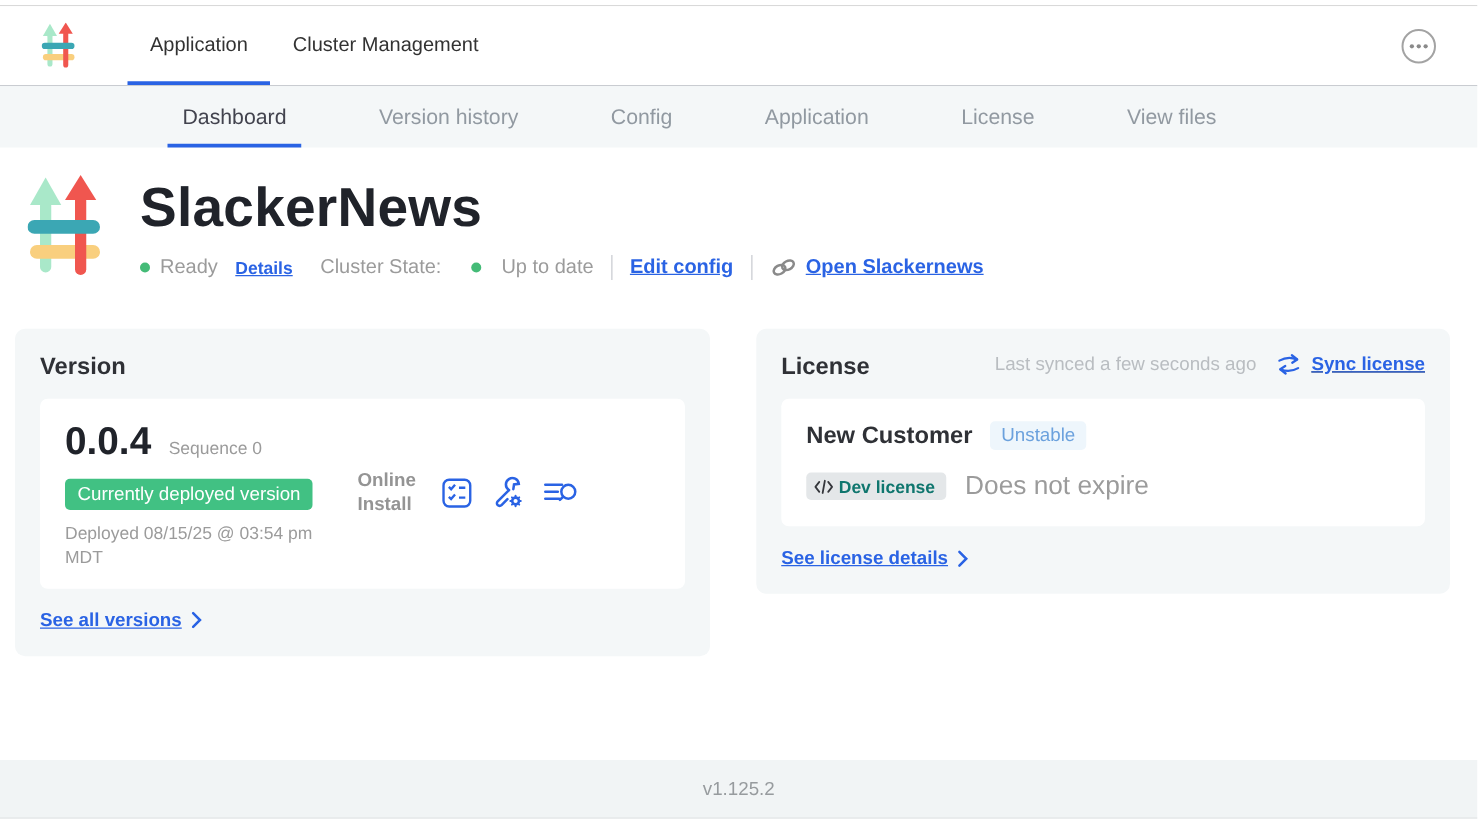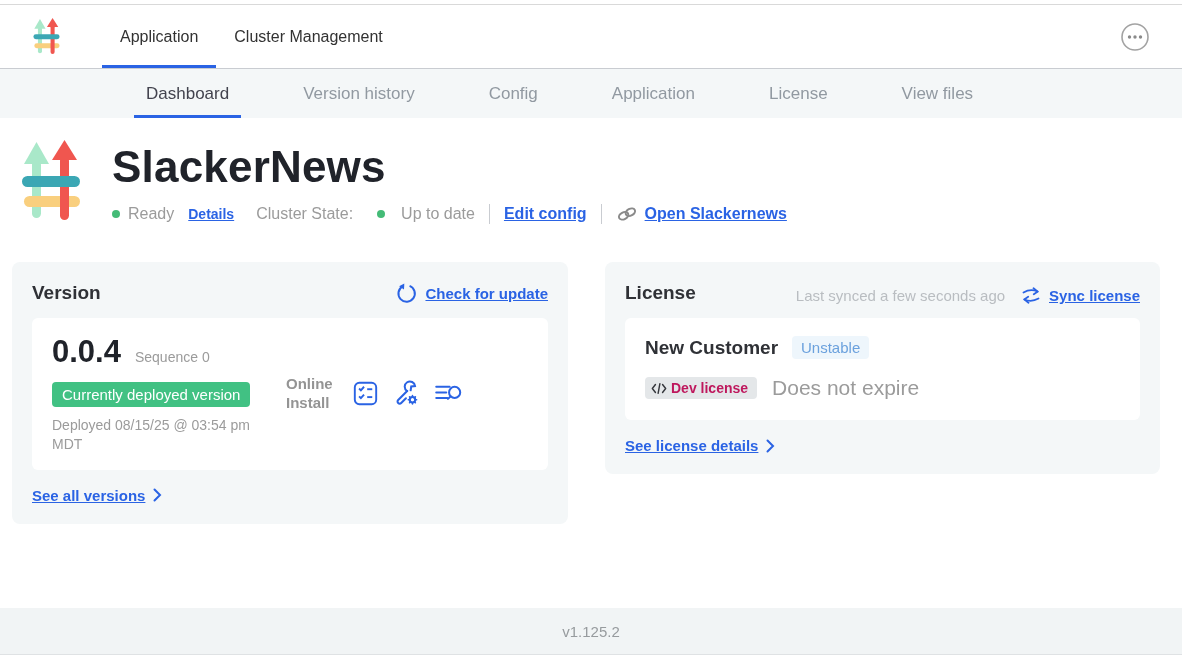--- a/index.html
+++ b/index.html
@@ -38,21 +38,21 @@
   .status-row .details-lnk { font-size:14px; margin-left:14px; margin-right:22px; }
   .status-row .cluster-label { margin-right:24px; }
   .vdiv { width:1px; height:20px; background:#c9ccd1; margin:0 14px; }
   .openapp { display:flex; align-items:center; }
   .openapp .chain { margin-right:7px; display:flex; }
   .status-row .edit-lnk, .status-row .open-lnk { font-size:16px; }
 
   
   .cards { display:flex; align-items:flex-start; gap:37px; margin:36px 22px 0 12px; }
   .card { background:#f4f7f8; border-radius:8px; padding:20px; }
-  .card-head { display:flex; align-items:flex-end; }
+  .card-head { display:flex; align-items:flex-start; }
   .card-title { font-size:19px; font-weight:bold; color:#2f3136; }
   .head-link { display:flex; align-items:center; gap:8px; margin-left:auto; font-size:15px; }
 
   .version-card { width:556px; flex:none; }
   .inner-card { background:#fff; border-radius:6px; margin-top:14px; }
   .version-inner { padding:16px 20px; display:flex; align-items:center; }
   .ver-left { width:226px; flex:none; }
   .ver-num-row { display:flex; align-items:baseline; }
   .ver-num { font-size:31px; font-weight:bold; color:#20232a; }
   .ver-seq { font-size:14px; color:#9b9b9b; margin-left:14px; }
@@ -70,21 +70,21 @@
   .license-card { flex:1; }
   .last-synced { margin-left:auto; font-size:15px; color:#b9bdc1; }
   .license-card .head-link { margin-left:16px;text-decoration:underline; }
   .license-inner { padding:18px 20px 20px 20px; }
   .cust-row { display:flex; align-items:center; }
   .cust-name { font-size:19px; font-weight:bold; color:#2f3136; }
   .channel-badge { margin-left:14px; background:#eef6fc; color:#6ba1dd; font-size:15px;
     padding:3px 9px; border-radius:4px; }
   .lic-row { display:flex; align-items:center; margin-top:17px; }
   .dev-badge { background:#e4e7e9; border-radius:4px; padding:3px 9px 3px 6px;
-    display:flex; align-items:center; gap:4px; font-size:14px; font-weight:bold; color:#be185d; }
+    display:flex; align-items:center; gap:4px; font-size:14px; font-weight:bold; color:#0f766e; }
   .expires { margin-left:15px; font-size:21px; color:#9b9b9b; }
 
   
   .footer { position:absolute; left:0; bottom:0; width:100%; height:47px;
     background:#f1f4f5; border-bottom:1px solid #dfe2e4; display:flex;
     align-items:center; justify-content:center; font-size:15px; color:#979b9e; }
 </style>
 </head>
 <body>
 
@@ -169,29 +169,20 @@
       </span>
     </div>
   </div>
 </div>
 
 <div class="cards">
 
   <div class="card version-card">
     <div class="card-head">
       <div class="card-title">Version</div>
-      <div class="head-link">
-        <span class="blue-icon">
-          <svg width="21" height="21" viewBox="0 0 21 21" fill="none" stroke="currentColor" stroke-width="2">
-            <path d="M6.6 3.4 A 8.2 8.2 0 1 0 13.6 2.9"></path>
-            <polygon points="8.3,0.4 8.0,6.4 3.1,3.3" fill="currentColor" stroke="none"></polygon>
-          </svg>
-        </span>
-        <span class="lnk">Check for update</span>
-      </div>
     </div>
 
     <div class="inner-card version-inner">
       <div class="ver-left">
         <div class="ver-num-row">
           <span class="ver-num">0.0.4</span>
           <span class="ver-seq">Sequence 0</span>
         </div>
         <span class="deployed-badge">Currently deployed version</span>
         <div class="deployed-at">Deployed 08/15/25 @ 03:54 pm MDT</div>

